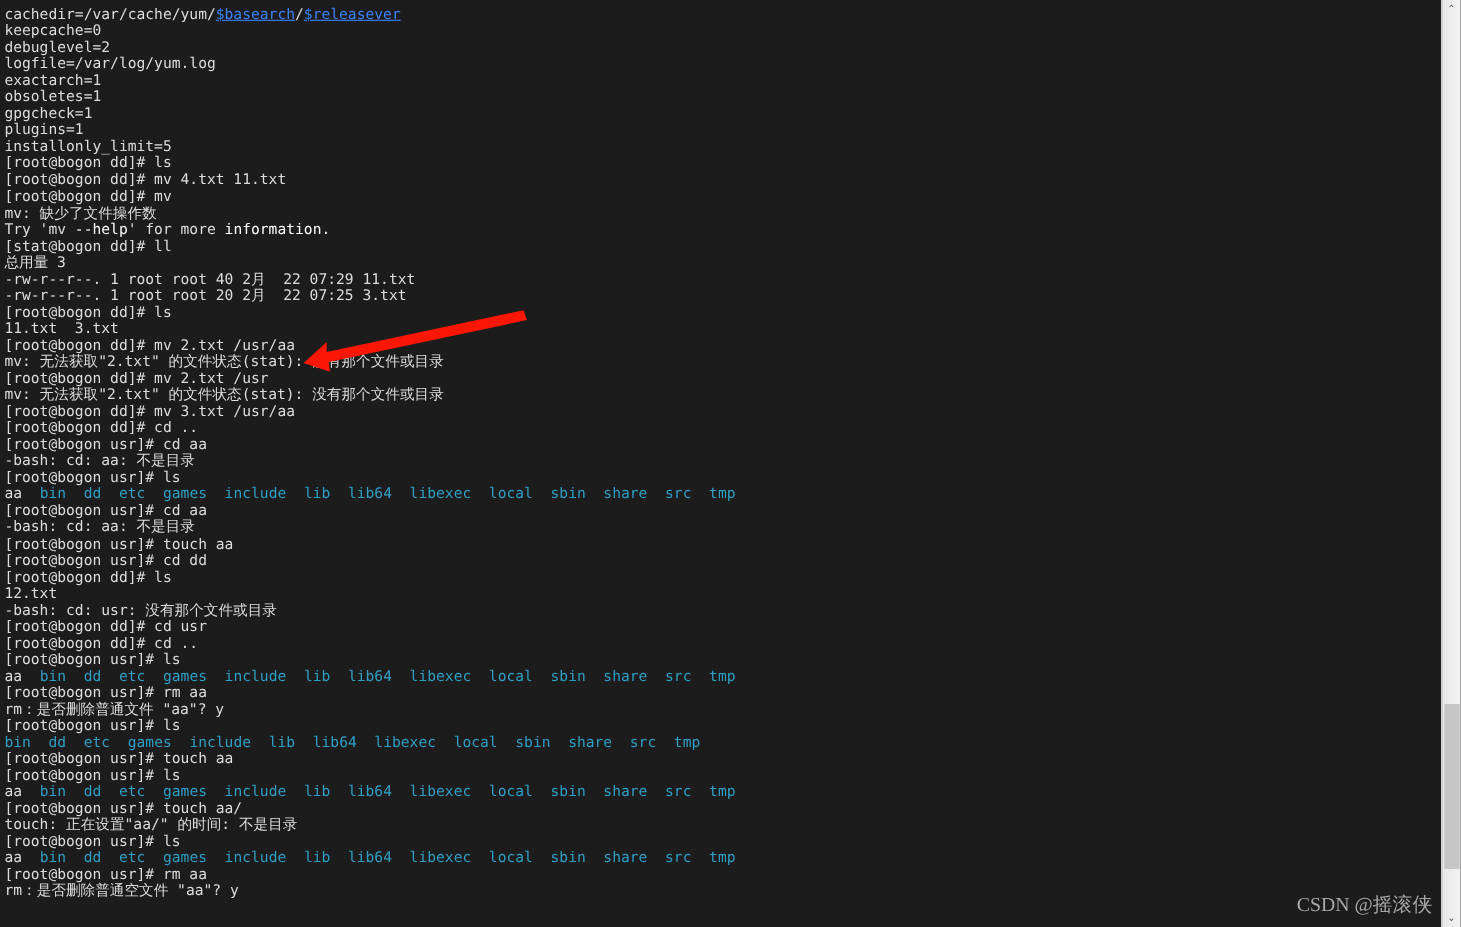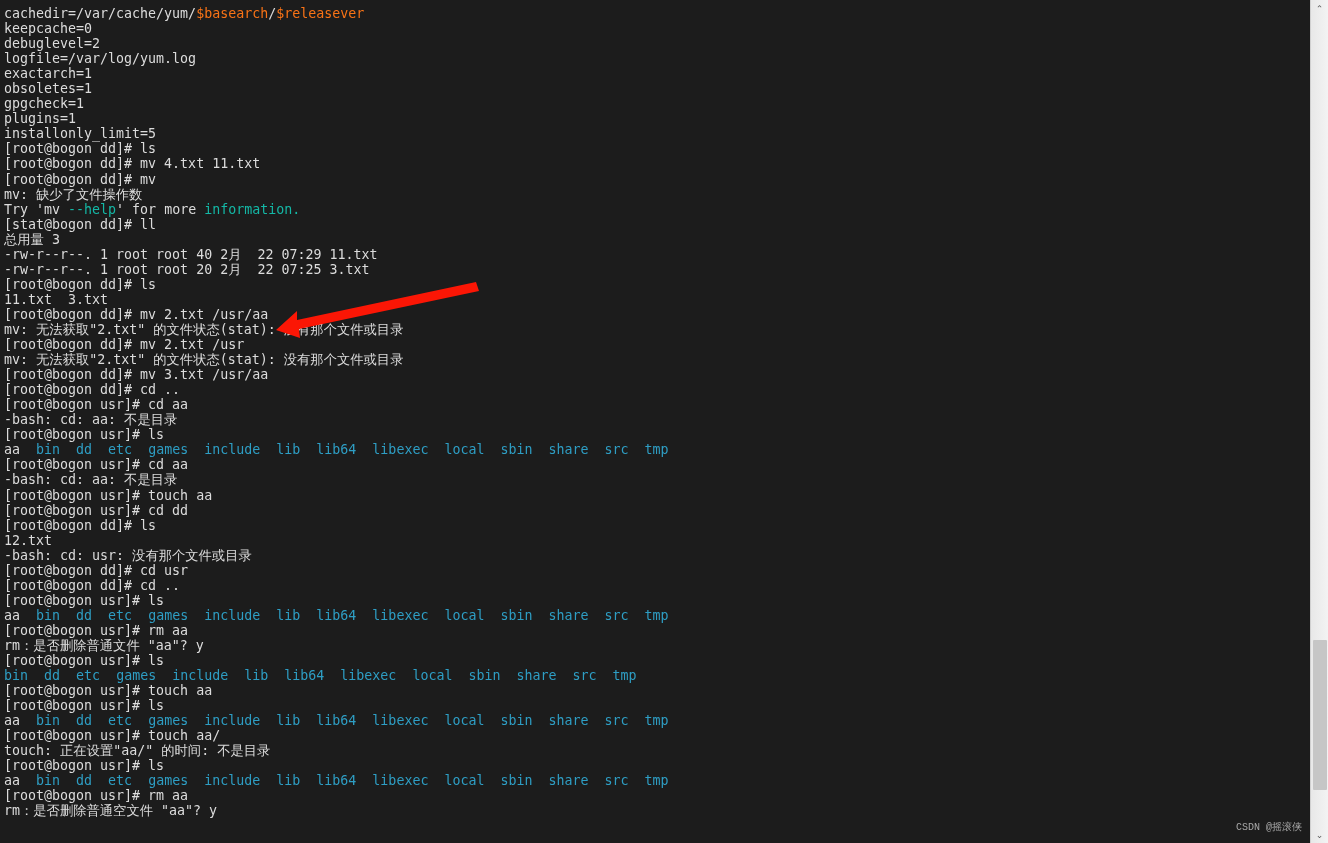--- a/index.html
+++ b/index.html
@@ -33,22 +33,22 @@
   .line {
     font-size: 13.3px;
     line-height: 15.05px;
     white-space: pre;
     color: #d8d8d8;
     letter-spacing: 0px;
     height: 15.05px;
   }
   .seg { white-space: pre; }
   .c-white  { color: #dcdcdc; }
-  .c-yellow { color: #f97316; }
-  .c-cyan   { color: #14b8a6; }
+  .c-yellow { color: #3b82f6; text-decoration: underline; }
+  .c-cyan   { color: #ffffff; }
   .c-blue   { color: #2e9ec4; }
 
   
   #arrow-layer {
     position: absolute;
     left: 0; top: 0;
     width: 1310px; height: 843px;
     pointer-events: none;
   }
 
@@ -86,22 +86,22 @@
     background: #c6c6c6;
     border-radius: 1px;
   }
 
   
   #watermark {
     position: absolute;
     right: 26px;
     bottom: 9px;
     color: #b4b4b4;
-    font-size: 10px;
-    font-family: Liberation Mono, monospace;
+    font-size: 18px;
+    font-family: Liberation Serif, serif;
     opacity: 0.92;
     white-space: pre;
   }
 </style>
 </head>
 <body>
 
 <div id="root">
 
   <div id="terminal">

